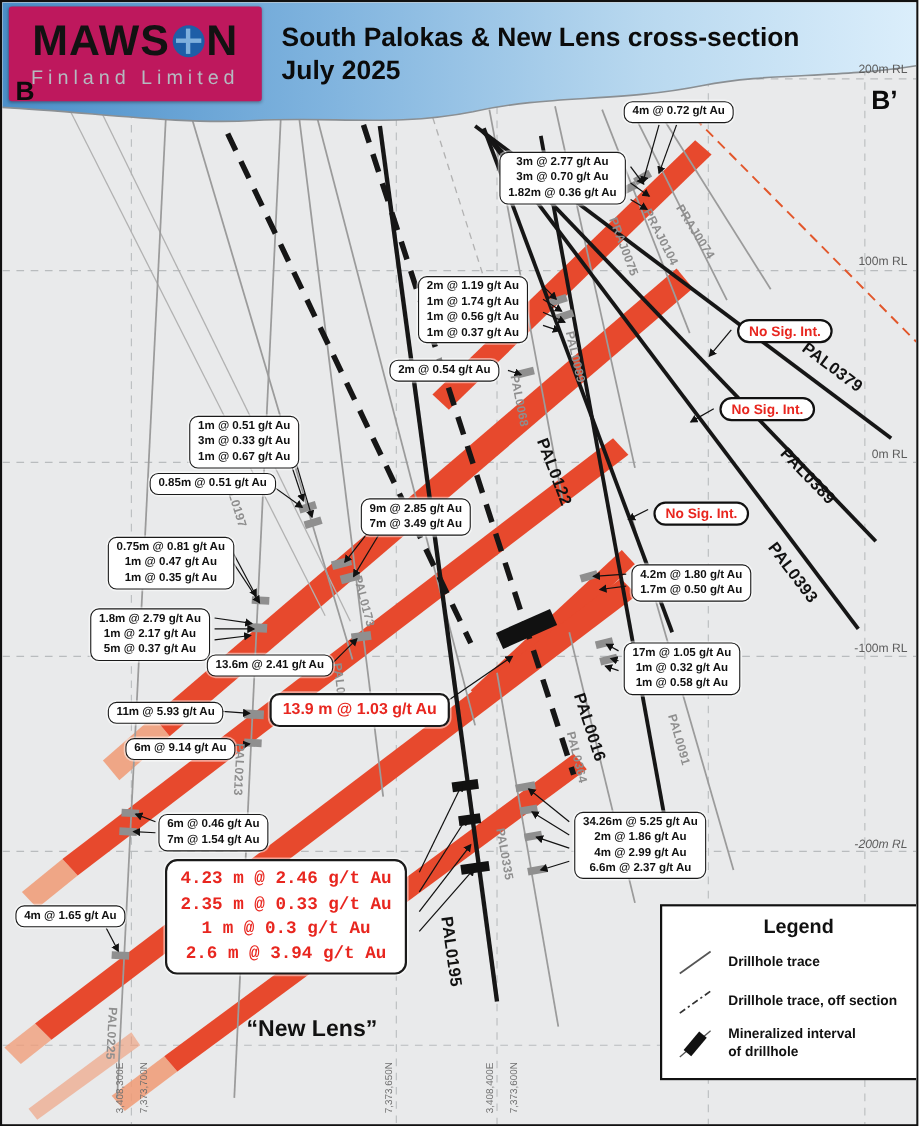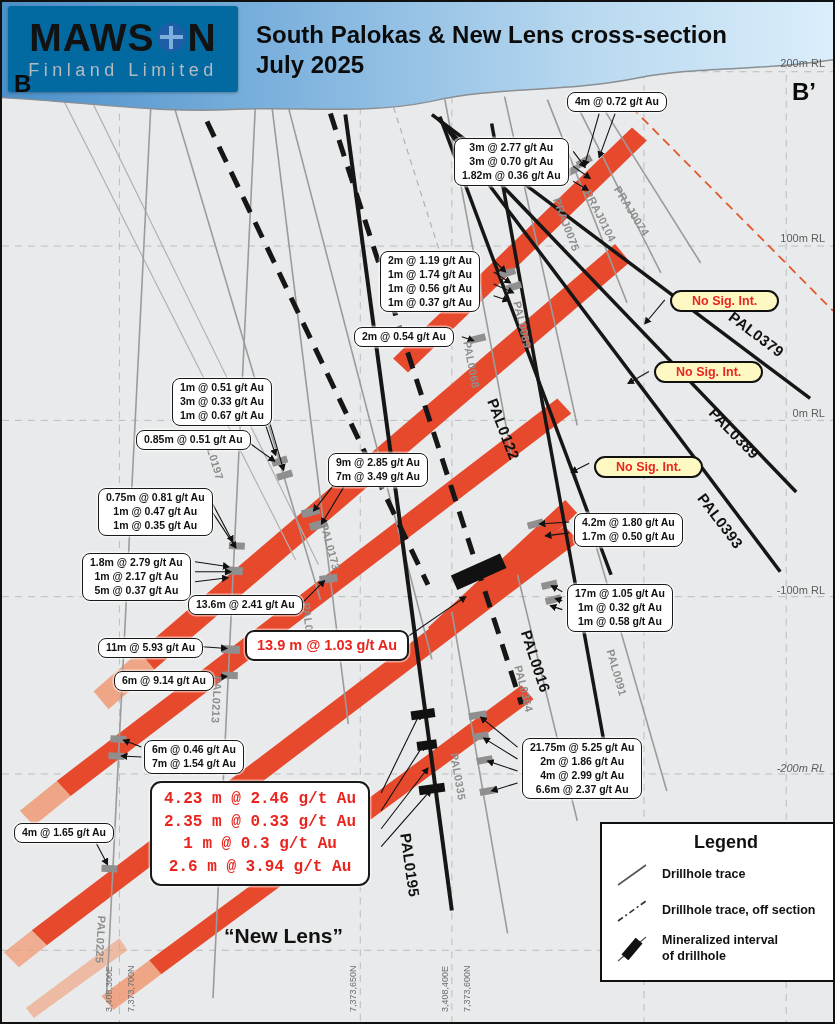--- a/index.html
+++ b/index.html
@@ -6,33 +6,33 @@
   .canvas{position:relative;width:835px;height:1024px;background:#e9eaeb;border:2px solid #111;
           box-sizing:border-box;font-family:"Liberation Sans",sans-serif;overflow:hidden;}
   svg.scene{position:absolute;left:0;top:0;width:831px;height:1020px;z-index:1;}
 
   .callout{position:absolute;background:#fff;border:1.5px solid #1a1a1a;border-radius:8px;
            padding:2px 7px;font-size:10.5px;font-weight:700;line-height:1.32;white-space:pre-line;
            text-align:center;color:#111;z-index:6;box-shadow:0 0 0 1.5px rgba(255,255,255,.5);}
   .callout.red1{color:#e8261f;font-size:14.5px;font-weight:800;border-width:2.2px;border-radius:9px;padding:4px 10px;}
   .callout.red2{color:#e8261f;font-size:16px;font-weight:800;border-width:2.4px;border-radius:11px;
                 padding:5px 12px;line-height:1.42;}
-  .nosig{position:absolute;background:#fef9c3;border:2px solid #111;border-radius:13px;color:#e8261f;
-         font-weight:800;font-size:12.5px;padding:2px 20px;z-index:6;white-space:nowrap;}
+  .nosig{position:absolute;background:#ffffff;border:2px solid #111;border-radius:13px;color:#e8261f;
+         font-weight:800;font-size:12.5px;padding:2px 9px;z-index:6;white-space:nowrap;}
 
   .dh{position:absolute;color:#8e8e8e;font-size:11px;font-weight:600;transform-origin:0 0;
       white-space:nowrap;z-index:4;letter-spacing:.3px;}
   .dh.major{color:#111;font-size:15px;font-weight:800;}
 
   .rl{position:absolute;color:#5d5d5d;font-size:11px;z-index:5;white-space:nowrap;}
   .coord{position:absolute;color:#6f6f6f;font-size:9px;transform-origin:0 100%;
          transform:rotate(-90deg);white-space:nowrap;z-index:4;}
   .newlens{position:absolute;font-size:21px;font-weight:800;color:#111;z-index:6;}
 
-  .logo{position:absolute;left:6px;top:4px;width:230px;height:86px;background:#0369a1;border-radius:3px;
+  .logo{position:absolute;left:6px;top:4px;width:230px;height:86px;background:#be185d;border-radius:3px;
         z-index:7;display:flex;flex-direction:column;align-items:center;justify-content:center;
         box-shadow:0 1px 3px rgba(0,0,0,.3);}
   .logo-row{display:flex;align-items:center;font-weight:800;font-size:39px;letter-spacing:1px;
             color:#121212;line-height:1;}
   .logo-o{width:29px;height:29px;border-radius:50%;background:#1e5ea7;position:relative;margin:0 2px;display:inline-block;}
   .logo-o::before,.logo-o::after{content:"";position:absolute;background:#7fb0dd;}
   .logo-o::before{left:50%;top:3px;bottom:3px;width:4px;margin-left:-2px;}
   .logo-o::after{top:50%;left:3px;right:3px;height:4px;margin-top:-2px;}
   .logo-sub{font-size:18px;letter-spacing:4.5px;color:#b5bac0;margin-top:3px;font-weight:400;}
 
@@ -340,21 +340,21 @@
   <div class="callout" style="left:186px;top:593px;">13.6m @ 2.41 g/t Au</div>
   <div class="callout" style="left:96px;top:636px;">11m @ 5.93 g/t Au</div>
   <div class="callout" style="left:112px;top:669px;">6m @ 9.14 g/t Au</div>
   <div class="callout" style="left:572px;top:511px;">4.2m @ 1.80 g/t Au
 1.7m @ 0.50 g/t Au</div>
   <div class="callout" style="left:565px;top:582px;">17m @ 1.05 g/t Au
 1m @ 0.32 g/t Au
 1m @ 0.58 g/t Au</div>
   <div class="callout" style="left:142px;top:738px;">6m @ 0.46 g/t Au
 7m @ 1.54 g/t Au</div>
-  <div class="callout" style="left:520px;top:736px;">21.75m @ 5.25 g/t Au
+  <div class="callout" style="left:520px;top:736px;">34.26m @ 5.25 g/t Au
 2m @ 1.86 g/t Au
 4m @ 2.99 g/t Au
 6.6m @ 2.37 g/t Au</div>
   <div class="callout" style="left:12px;top:821px;">4m @ 1.65 g/t Au</div>
   <div class="callout red1" style="left:243px;top:628px;">13.9 m @ 1.03 g/t Au</div>
   <div class="callout red2" style="left:148px;top:779px;font-family:Liberation Mono, monospace;">4.23 m @ 2.46 g/t Au
 2.35 m @ 0.33 g/t Au
 1 m @ 0.3 g/t Au
 2.6 m @ 3.94 g/t Au</div>
 

